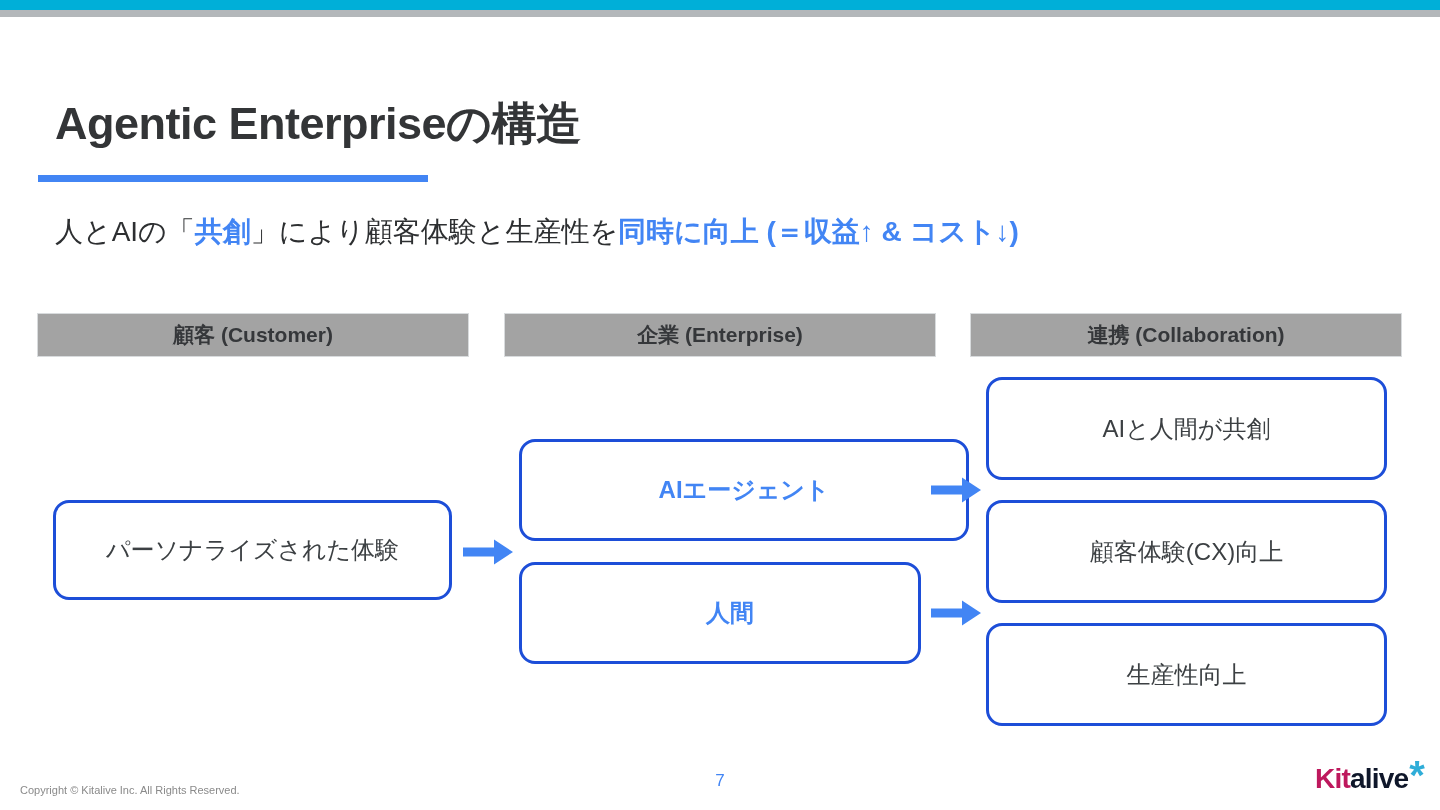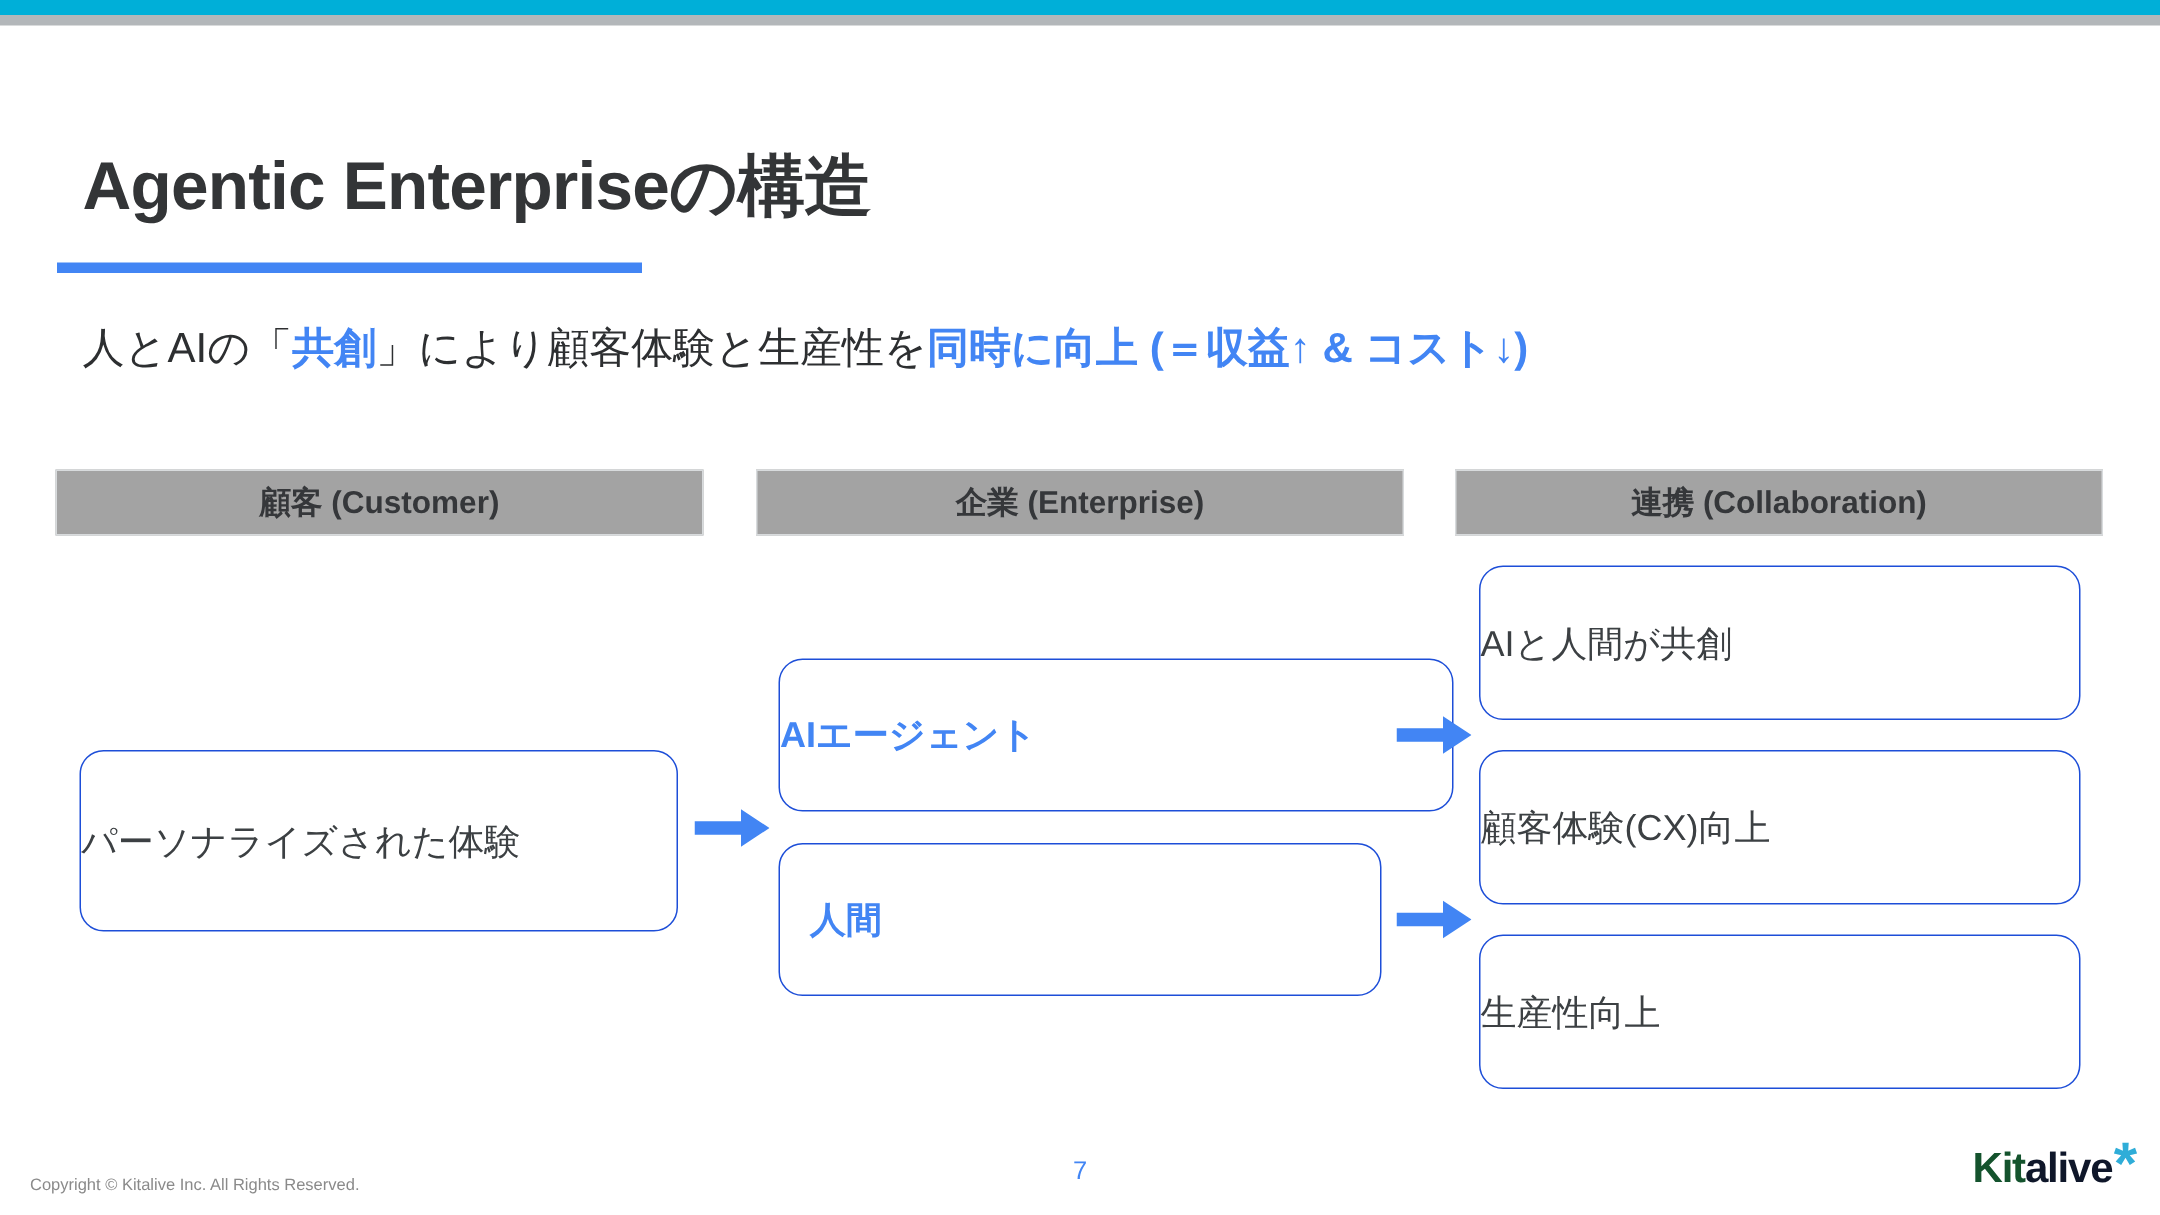--- a/index.html
+++ b/index.html
@@ -13,40 +13,40 @@
   .title-underline { position:absolute; left:38px; top:175px; width:390px; height:7px; background:#4285F4; }
 
   .subtitle { position:absolute; left:55px; top:213px; font-size:28px; color:#2d2f31; white-space:nowrap; }
   .subtitle .hl { color:#4285F4; font-weight:700; }
 
   .col-header { position:absolute; top:313px; height:44px; width:432px; background:#a3a3a3; border:1px solid #D8DBDD; box-sizing:border-box; display:flex; align-items:center; justify-content:center; font-size:21px; font-weight:700; color:#35373A; }
   .col-header.c1 { left:37px; }
   .col-header.c2 { left:504px; }
   .col-header.c3 { left:970px; }
 
-  .box { position:absolute; background:#ffffff; border:1px solid #1d4ed8; border-radius:16px; box-sizing:border-box; display:flex; align-items:center; justify-content:flex-start; font-size:24px; color:#3C4043; }
+  .box { position:absolute; background:#ffffff; border:3px solid #1d4ed8; border-radius:16px; box-sizing:border-box; display:flex; align-items:center; justify-content:center; font-size:24px; color:#3C4043; }
   .box.blue { color:#4285F4; font-weight:700; }
-  .box-customer { left:53px;  top:500px; width:399px; height:121px; }
+  .box-customer { left:53px;  top:500px; width:399px; height:100px; }
   .box-ai       { left:519px; top:439px; width:450px; height:102px; }
   .box-human    { left:519px; top:562px; width:402px; height:102px;padding-left:20px; }
   .box-cocreate { left:986px; top:377px; width:401px; height:103px; }
   .box-cx       { left:986px; top:500px; width:401px; height:103px; }
   .box-prod     { left:986px; top:623px; width:401px; height:103px; }
 
   .arrow { position:absolute; width:50px; height:28px; }
   .arrow svg { display:block; }
   .arrow-1 { left:463px; top:538px; }
   .arrow-2 { left:931px; top:476px; }
   .arrow-3 { left:931px; top:599px; }
 
   .footer-copyright { position:absolute; left:20px; top:784px; font-size:11px; color:#8a8a8a; }
   .page-number { position:absolute; left:0; top:771px; width:1440px; text-align:center; font-size:17px; color:#4285F4; }
 
   .logo { position:absolute; right:16px; top:763px; font-size:28px; font-weight:700; letter-spacing:-0.8px; white-space:nowrap; }
-  .logo .kit   { color:#14532d;text-align:right; }
+  .logo .kit   { color:#be185d;text-align:right; }
   .logo .alive { color:#0f172a;margin-top:12px; }
   .logo .star  { color:#2FADD8; font-size:40px; line-height:0; vertical-align:-1px; margin-left:1px; }
 </style>
 </head>
 <body>
 
 <div class="slide">
 
   <div class="bar-cyan"></div>
   <div class="bar-gray"></div>

